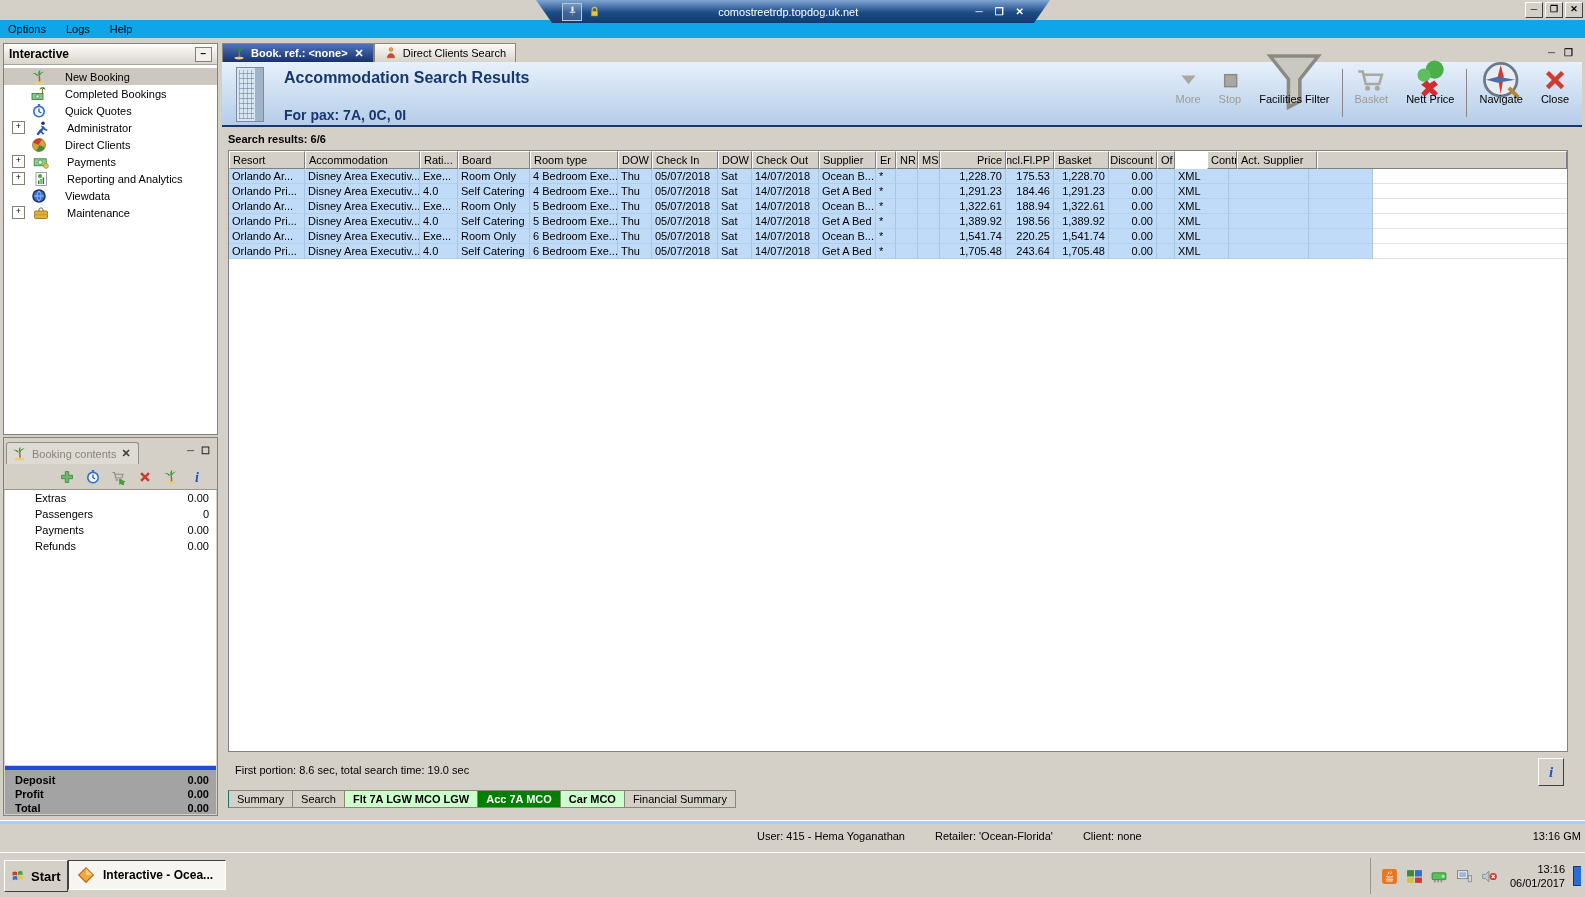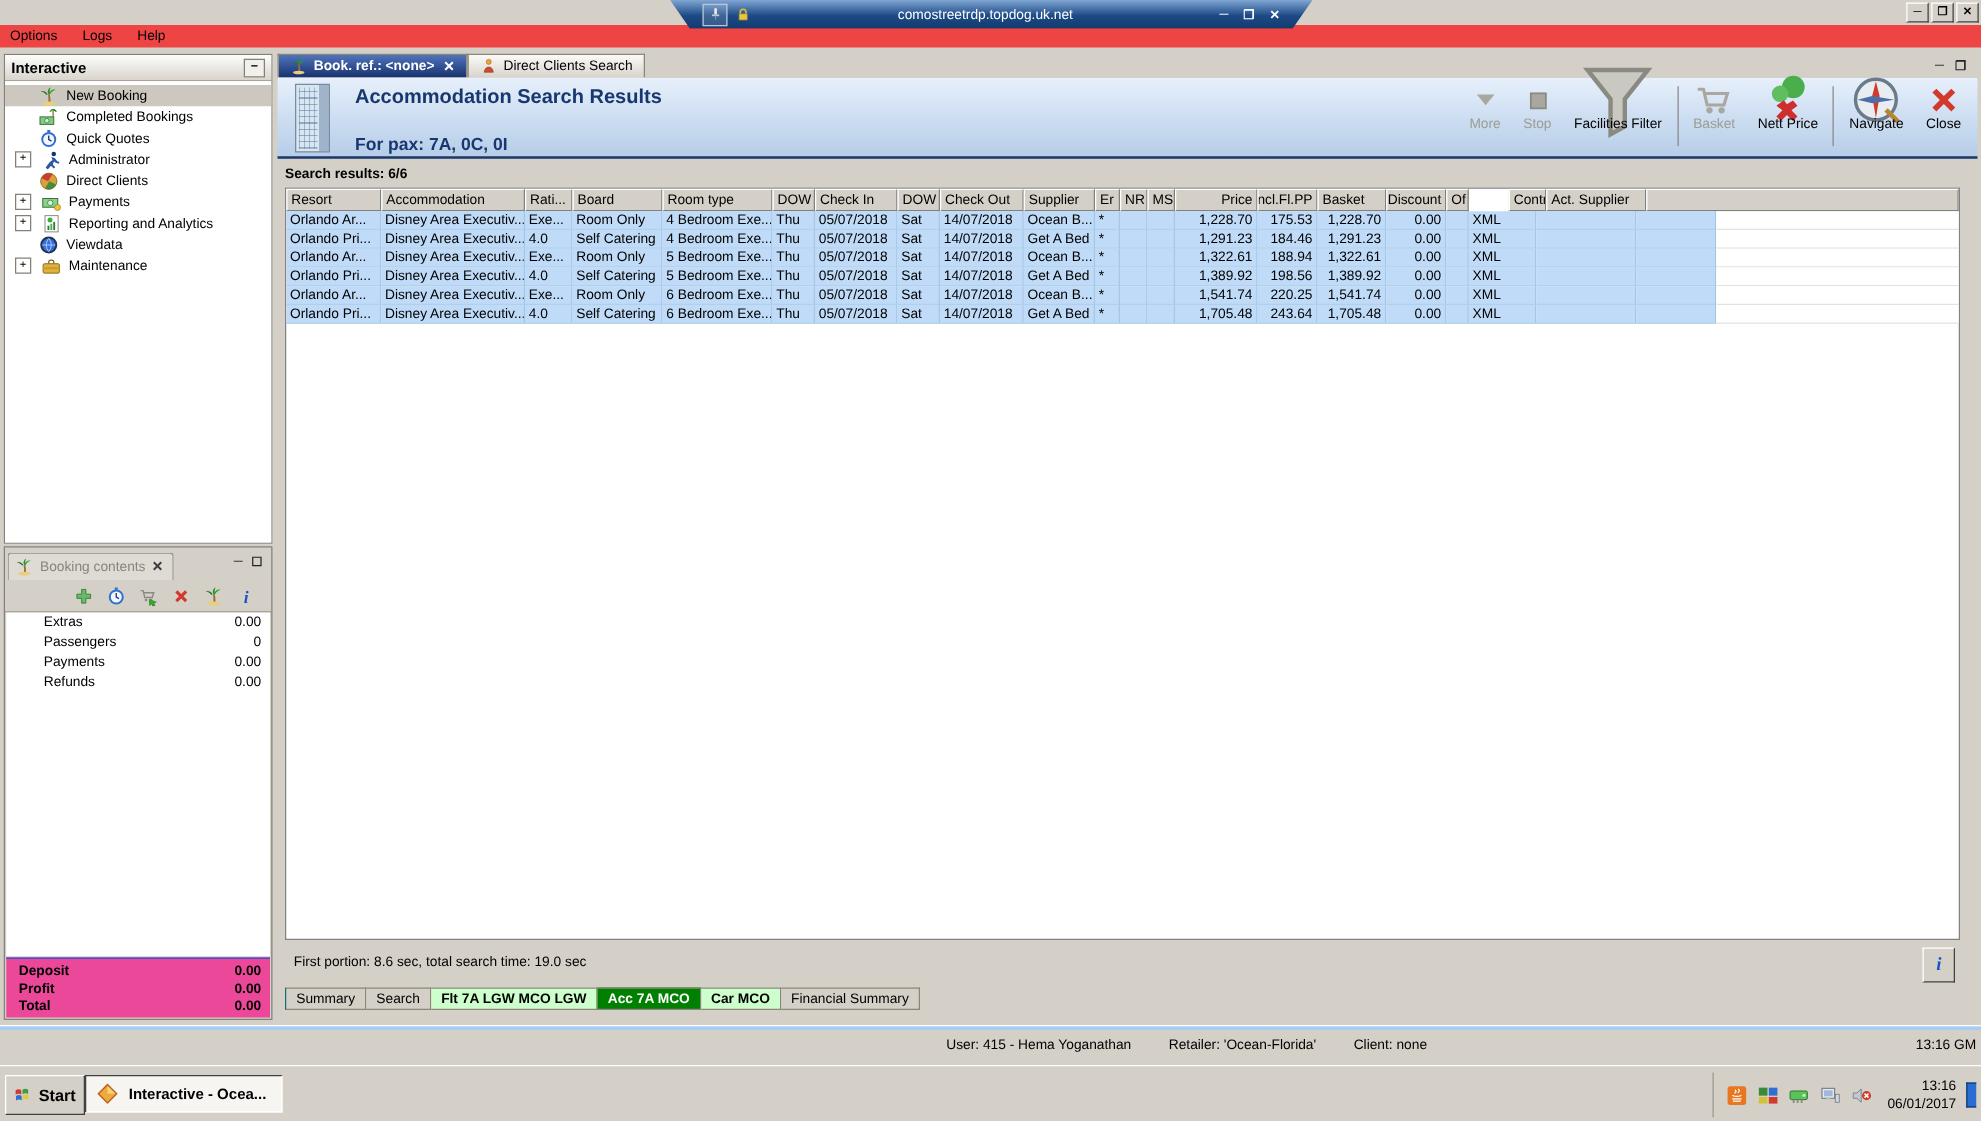--- a/index.html
+++ b/index.html
@@ -22,59 +22,59 @@
           clip-path:polygon(0 0,100% 0,calc(100% - 16px) 100%,16px 100%);
           display:flex;align-items:center;color:#fff;padding:0 26px;box-sizing:border-box;gap:6px;}
   .rdp-pin{width:18px;height:16px;border:1px solid #b8c8dc;background:rgba(255,255,255,.15);
            display:flex;align-items:center;justify-content:center;}
   .rdpbar .ic svg{width:13px;height:13px;display:block;}
   .rdp-host{flex:1;text-align:center;font-size:11px;}
   .rdp-btns{display:flex;gap:12px;font-weight:bold;font-size:10px;}
   .rdp-btns span{cursor:default;}
 
   
-  .menubar{position:absolute;left:0;top:20px;width:100%;height:18px;background:#ef4444;
+  .menubar{position:absolute;left:0;top:20px;width:100%;height:18px;background:#0ea5e9;
            display:flex;align-items:center;gap:20px;padding-left:8px;box-sizing:border-box;}
 
   
   .panel{position:absolute;border:1px solid #828278;background:#fff;box-sizing:border-box;}
 
   
   #sidebar{left:3px;top:43px;width:215px;height:392px;}
   .side-header{height:20px;background:linear-gradient(#fdfdfb,#d9d5cd);border-bottom:1px solid #a8a49c;
                display:flex;align-items:center;font-weight:bold;font-size:12px;padding:0 5px;}
   .collapse-btn{margin-left:auto;width:15px;height:13px;border:1px solid #848078;background:#f2f0ec;
                 text-align:center;line-height:11px;font-size:10px;}
   .tree{position:absolute;left:0;right:0;top:21px;bottom:0;background:#fff;overflow:hidden;padding-top:3px;}
   .tree-row{height:17px;display:flex;align-items:center;}
   .tree-row.selected{background:#ccc8bf;}
   .expander{width:11px;height:11px;border:1px solid #848078;background:#fff;margin-left:8px;
             font-size:9px;line-height:9px;text-align:center;flex:none;}
   .exp-spacer{width:11px;margin-left:8px;flex:none;}
   .tree-ic{width:16px;height:16px;margin-left:8px;flex:none;}
   .tree-ic svg,.ic svg{width:100%;height:100%;display:block;}
-  .tree-label{margin-left:6px;white-space:nowrap;}
+  .tree-label{margin-left:18px;white-space:nowrap;}
 
   
   #booking{left:3px;top:437px;width:215px;height:379px;background:#d4d0c8;}
   .bc-head{height:26px;display:flex;align-items:flex-end;}
   .bc-tab{display:flex;align-items:center;gap:5px;padding:3px 7px 3px 5px;margin-left:2px;
           background:#dedbd4;border:1px solid #948f84;border-bottom:none;border-radius:3px 3px 0 0;}
   .bc-tab .ic{width:15px;height:15px;}
   .bc-title{color:#8a8478;}
   .bc-x{color:#3c3c3c;font-weight:bold;font-size:11px;}
   .bc-winbtns{margin-left:auto;display:flex;gap:7px;padding:0 7px 8px 0;font-size:10px;font-weight:bold;color:#222;}
   .bc-toolbar{height:25px;display:flex;justify-content:flex-end;align-items:center;gap:10px;
               padding-right:12px;border-bottom:1px solid #9a968c;}
   .bc-toolbar .ic{width:16px;height:16px;}
   .bc-list{position:absolute;left:1px;right:1px;top:52px;bottom:50px;background:#fff;}
   .bc-row{display:flex;height:16px;align-items:center;padding:0 7px 0 30px;}
   .bc-val{margin-left:auto;}
-  .bc-totals{position:absolute;left:1px;right:1px;bottom:1px;height:48px;background:#ec4899;
-             border-top:1px solid #1d4ed8;font-weight:bold;padding-top:3px;box-sizing:border-box;}
+  .bc-totals{position:absolute;left:1px;right:1px;bottom:1px;height:48px;background:#a3a3a3;
+             border-top:4px solid #1d4ed8;font-weight:bold;padding-top:3px;box-sizing:border-box;}
   .bc-trow{display:flex;padding:0 7px 0 10px;height:14px;align-items:center;}
 
   
   #main{position:absolute;left:222px;top:43px;width:1360px;height:773px;background:#d4d0c8;}
   .tabrow{position:absolute;top:0;left:0;right:0;height:19px;display:flex;align-items:stretch;
           border-bottom:1px solid #9a968c;}
   .doc-tab{display:flex;align-items:center;gap:5px;padding:0 9px;border:1px solid #8a8678;border-bottom:none;}
   .doc-tab .ic{width:14px;height:14px;}
   .doc-tab.active{background:linear-gradient(#4f74bc,#17316d);color:#fff;font-weight:bold;}
   .doc-tab.inactive{background:linear-gradient(#fbfaf8,#d8d4cc);}

